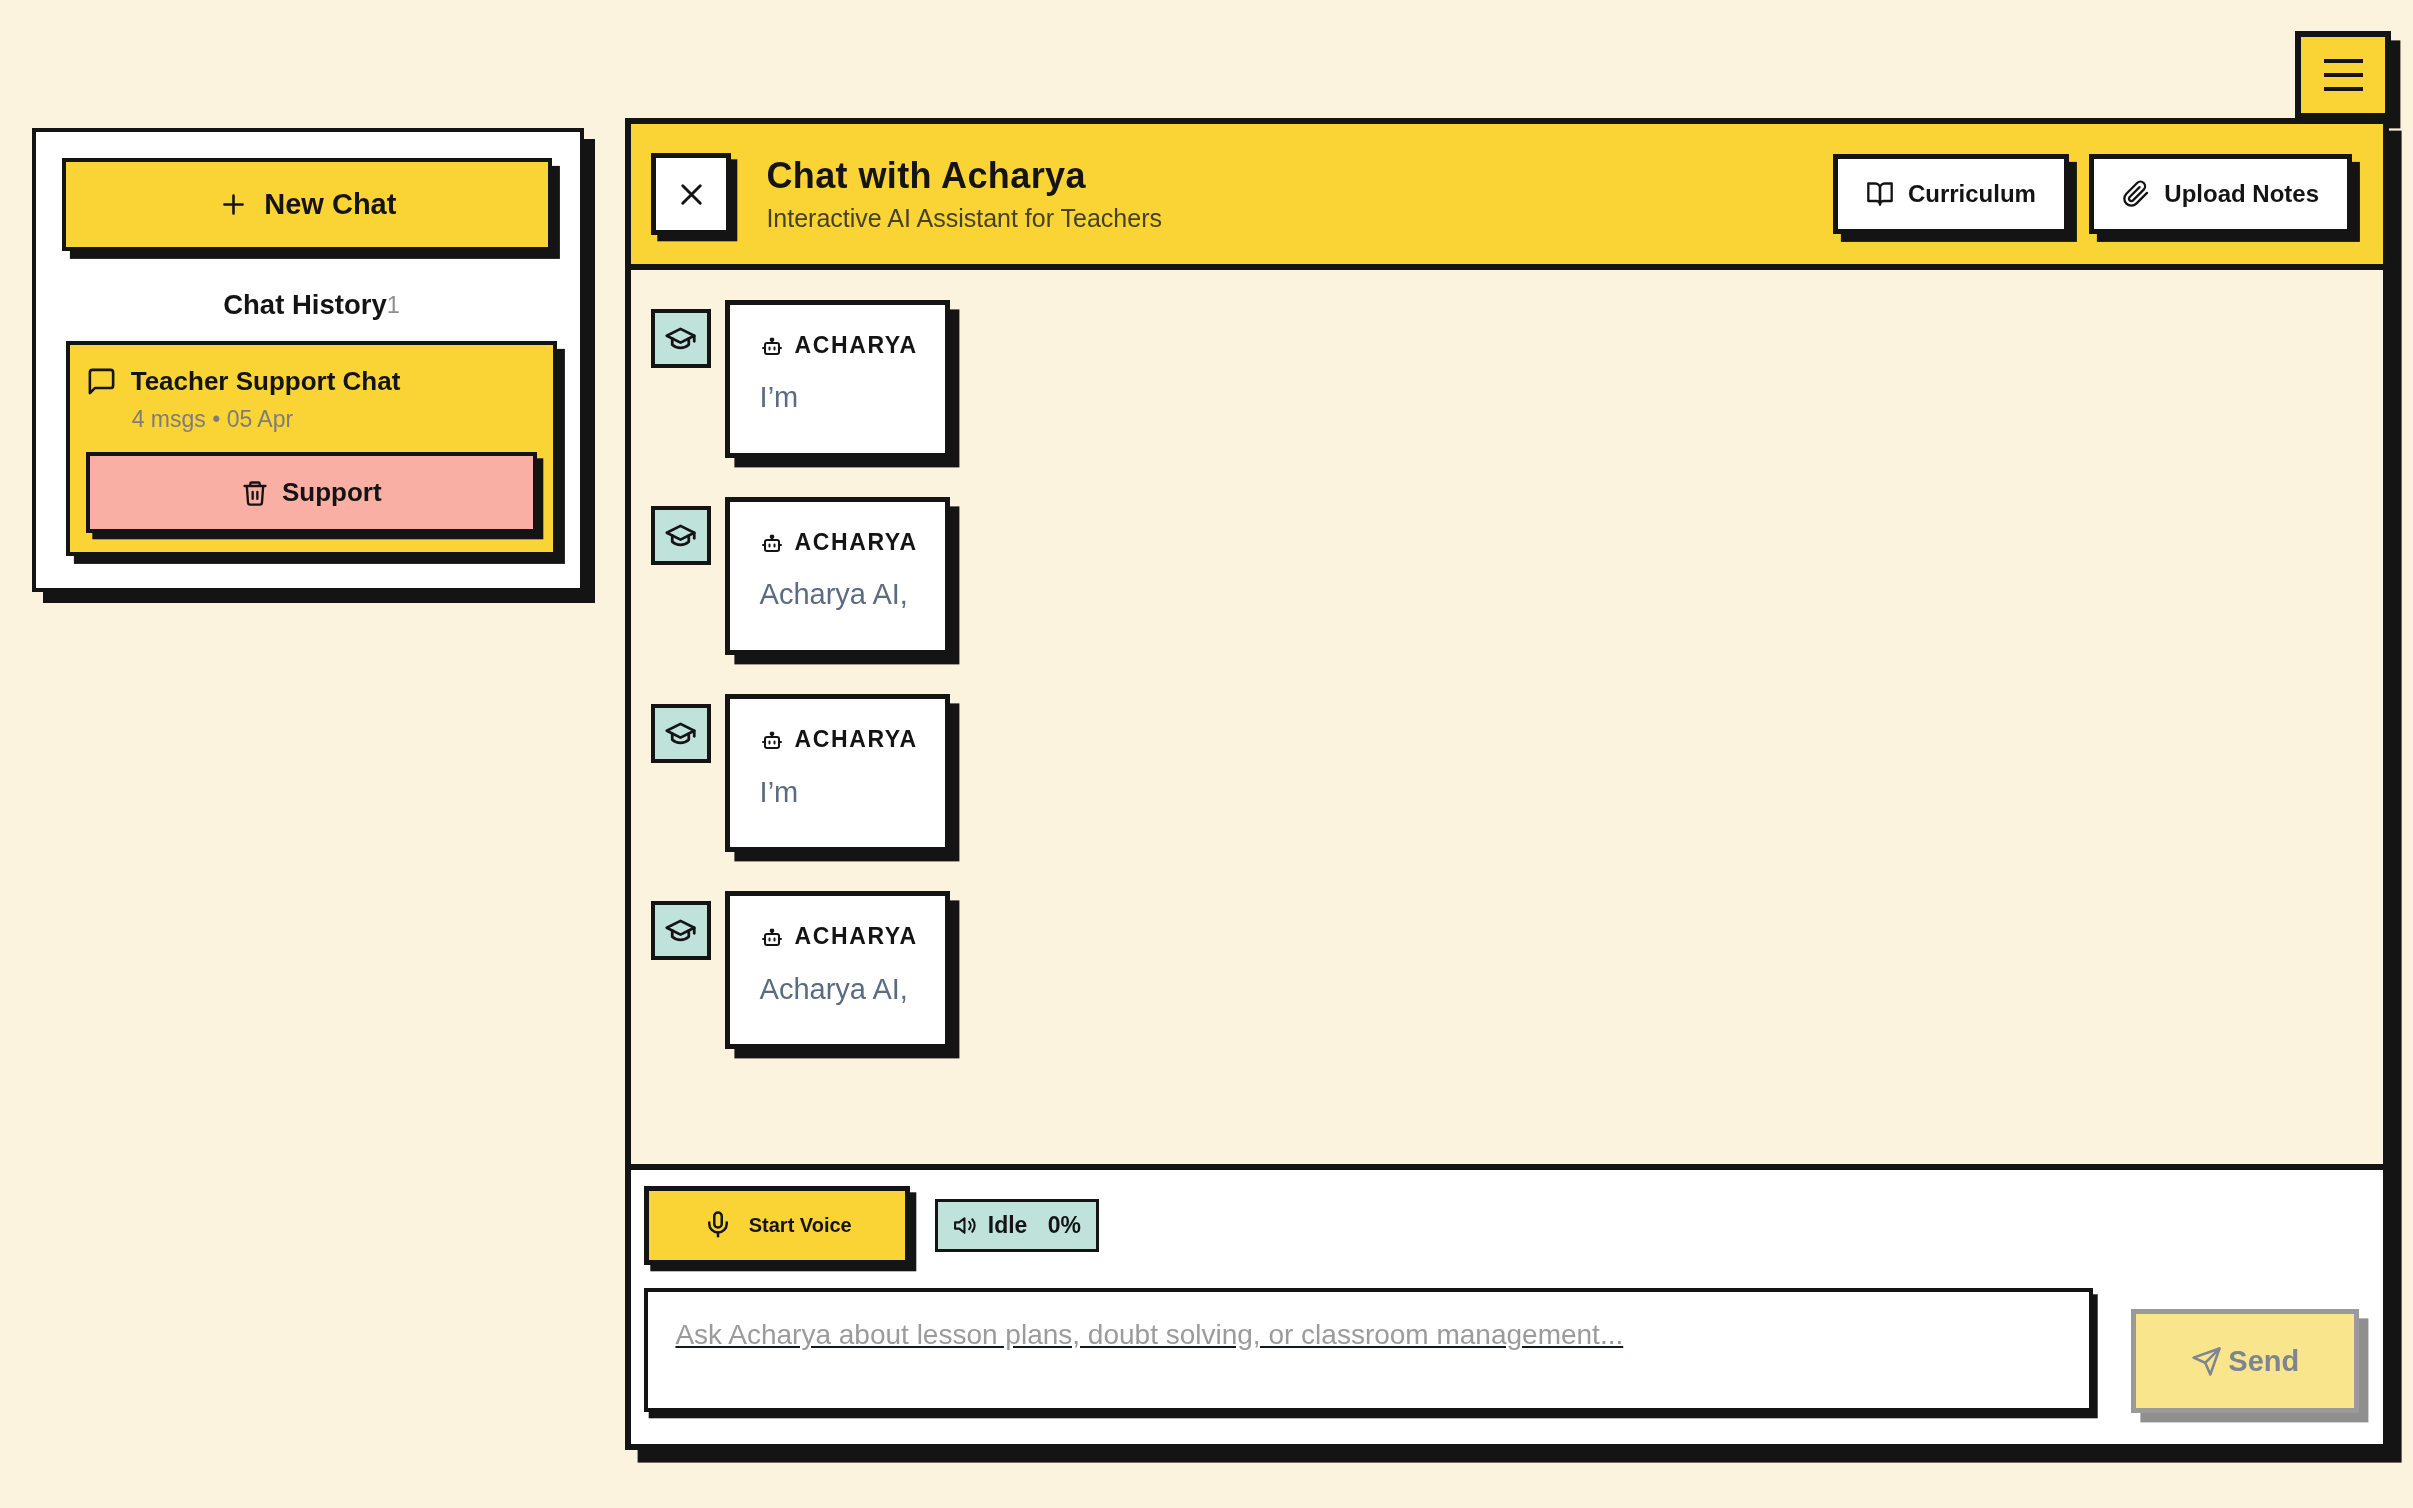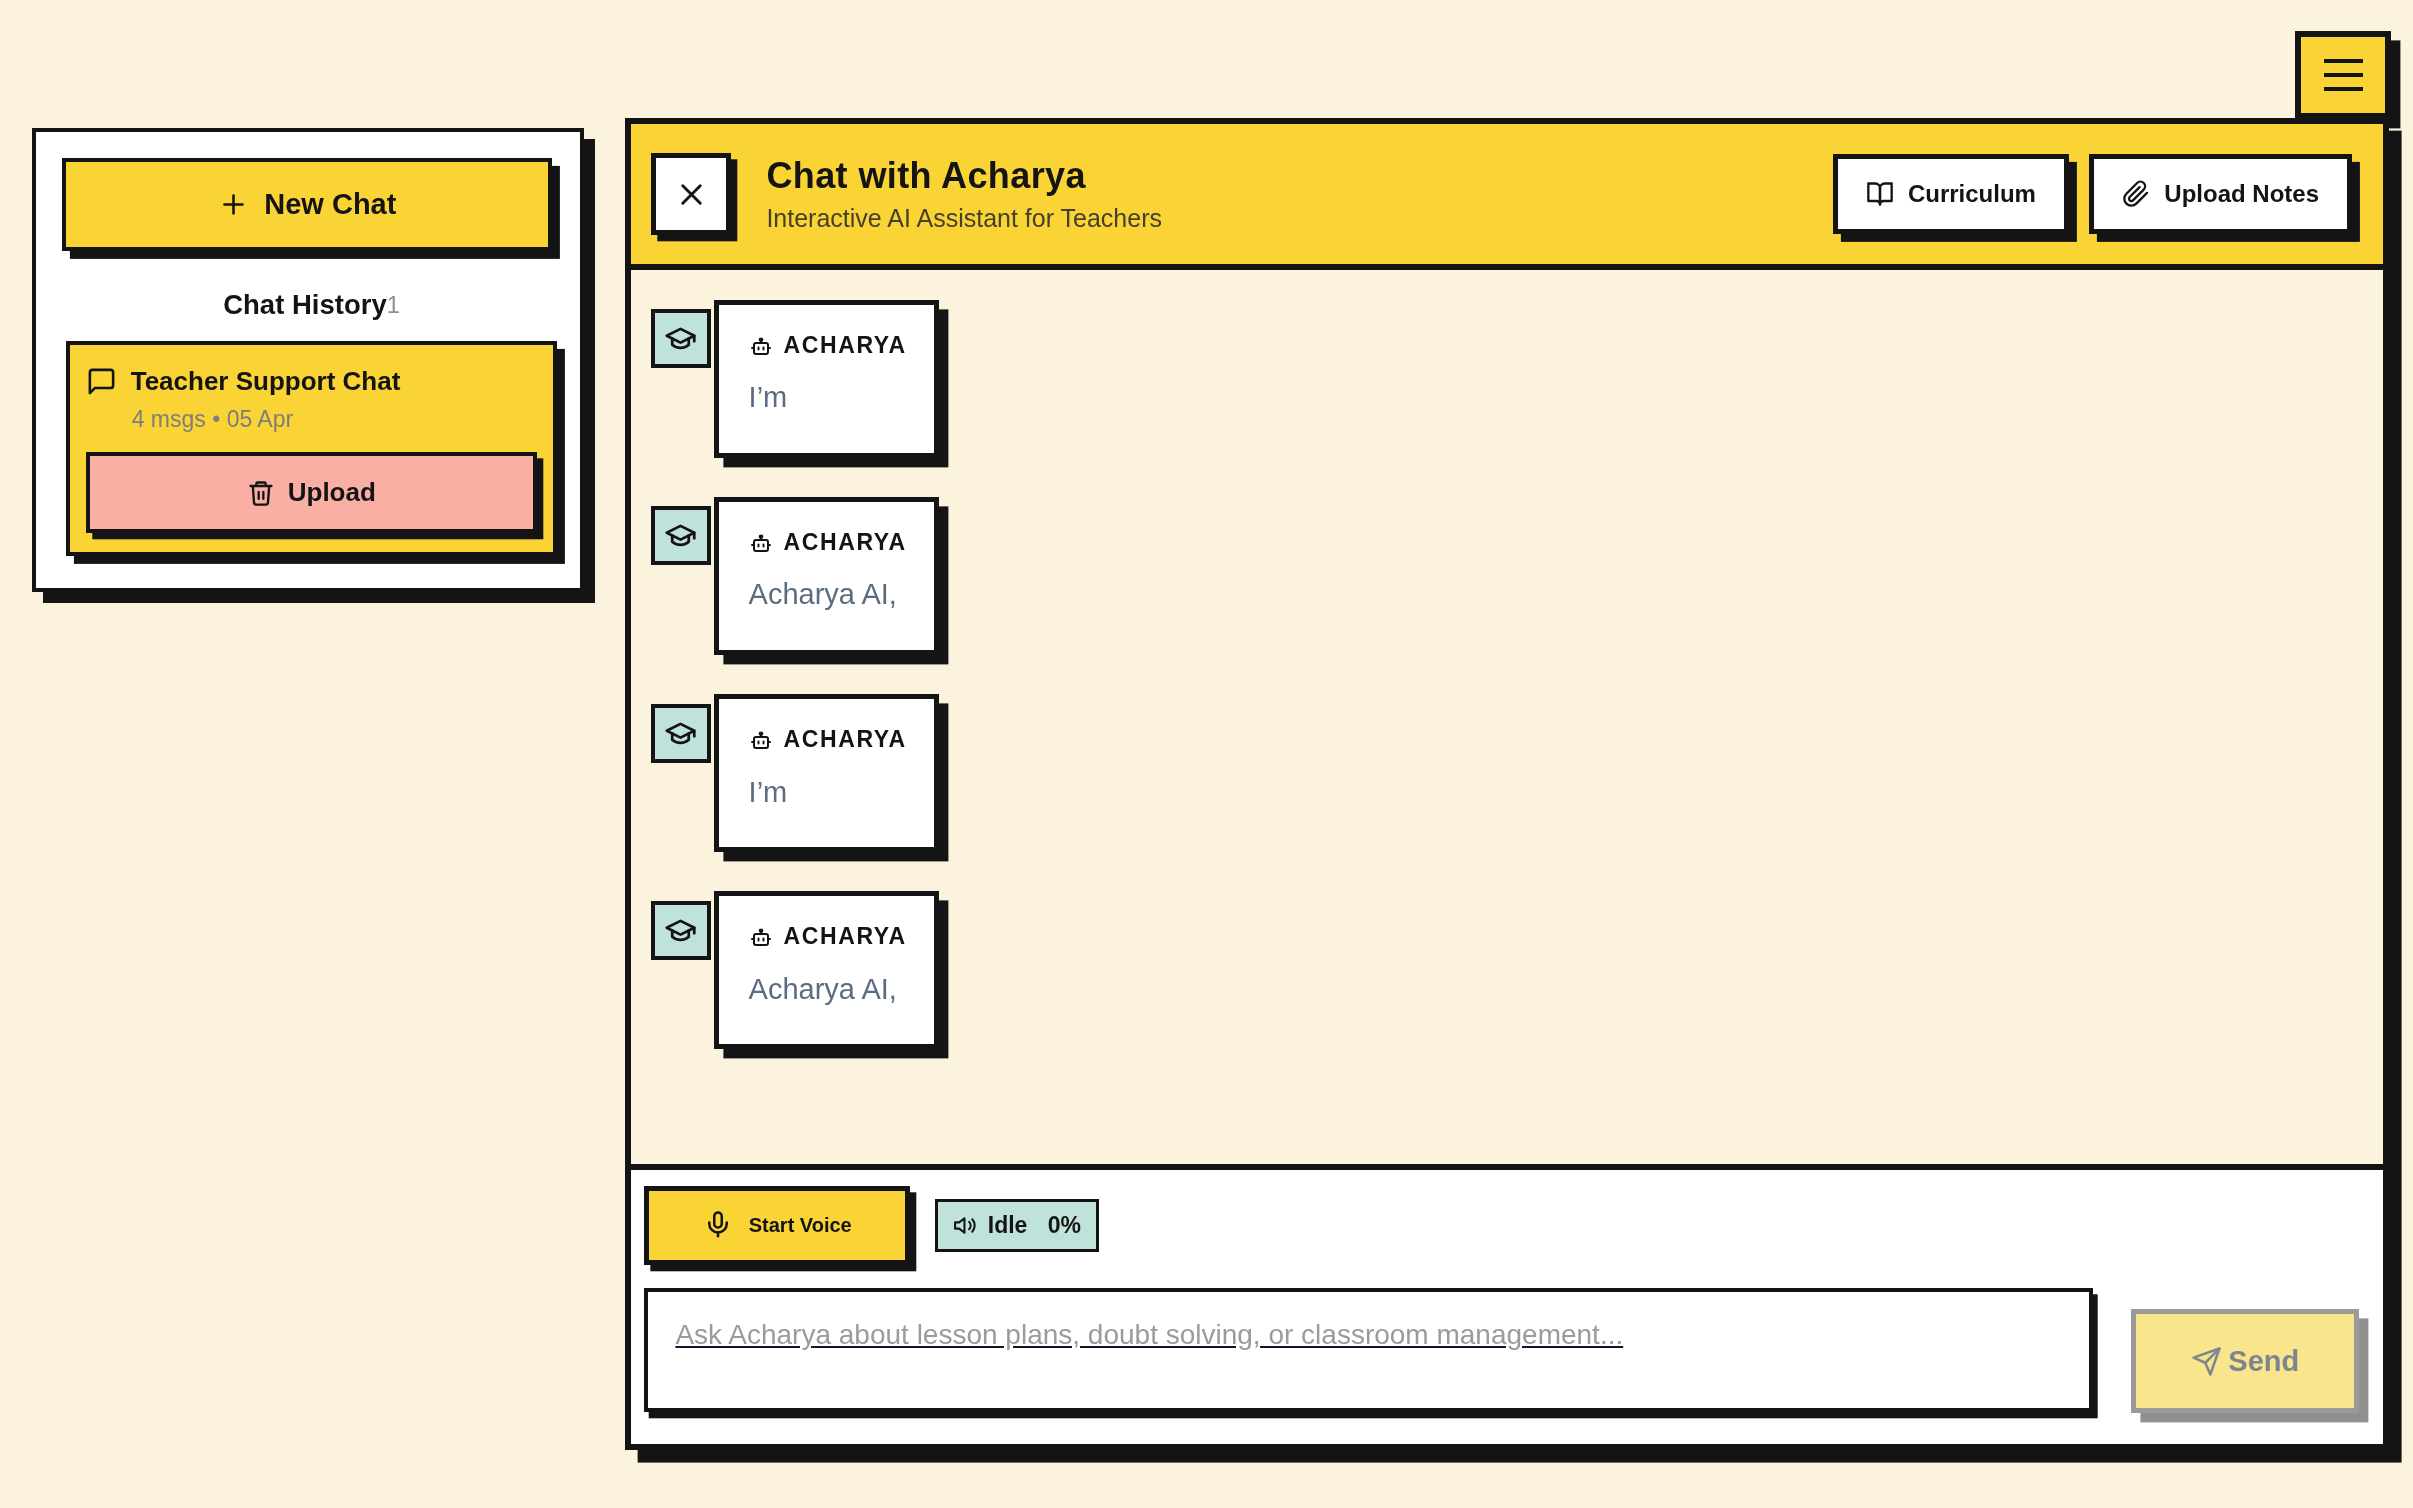--- a/index.html
+++ b/index.html
@@ -53,21 +53,21 @@
   .hdr-sub{margin-top:7.9px;font-size:25px;color:var(--subtitle);}
   .hdr-sp{flex:1;}
   .hdr-btn{height:80px;padding:0 28px;background:var(--white);border:5.5px solid var(--ink);
     box-shadow:7.9px 7.9px 0 var(--ink);display:flex;align-items:center;gap:14px;
     font-size:24px;font-weight:800;cursor:pointer;}
   .hdr-btn + .hdr-btn{margin-left:20.4px;}
 
   
   .msgs{flex:1 1 auto;overflow:hidden;padding:30px 31px 15.7px 19.6px;
     display:flex;flex-direction:column;gap:39px;}
-  .msg{display:flex;align-items:flex-start;gap:3px;}
+  .msg{display:flex;align-items:flex-start;gap:14px;}
   .avatar{width:60px;height:59px;margin-top:9.4px;background:var(--teal);
     border:4.7px solid var(--ink);display:flex;align-items:center;justify-content:center;}
   .bubble{width:225px;background:var(--white);border:5.5px solid var(--ink);
     box-shadow:9.4px 9.4px 0 var(--ink);padding:27px 23.6px 36px 30px;}
   .bubble .who{display:flex;align-items:center;gap:11px;
     font-size:23px;font-weight:800;letter-spacing:1.6px;}
   .bubble .txt{margin-top:20.4px;font-size:29px;color:var(--slate);line-height:1.3;}
 
   
   .ftr{flex:0 0 280px;background:var(--white);border-top:6.3px solid var(--ink);
@@ -115,21 +115,21 @@
           <path d="M21 15a2 2 0 0 1-2 2H7l-4 4V5a2 2 0 0 1 2-2h14a2 2 0 0 1 2 2z"></path>
         </svg>
       <span class="title">Teacher Support Chat</span>
     </div>
     <div class="meta">4 msgs • 05 Apr</div>
     <div class="delete-btn">
       <svg width="28" height="28" viewBox="0 0 24 24" fill="none" stroke="currentColor" stroke-width="2" stroke-linecap="round" stroke-linejoin="round">
           <path d="M3 6h18M8 6V4a1 1 0 0 1 1-1h6a1 1 0 0 1 1 1v2M19 6l-1 14a2 2 0 0 1-2 2H8a2 2 0 0 1-2-2L5 6"></path>
           <path d="M10 11v6M14 11v6"></path>
         </svg>
-      <span>Upload</span>
+      <span>Support</span>
     </div>
   </div>
 </div>
 
 <div class="main">
 
   <div class="hdr">
     <div class="close-btn">
       <svg width="35" height="35" viewBox="0 0 24 24" fill="none" stroke="currentColor" stroke-width="2" stroke-linecap="round">
           <path d="M18 6L6 18M6 6l12 12"></path>

